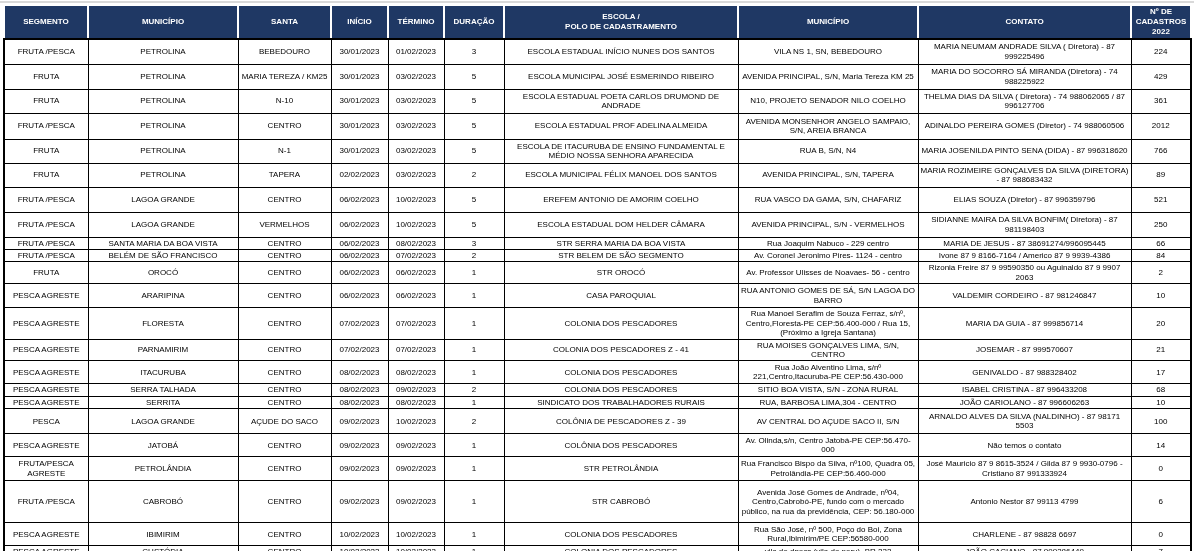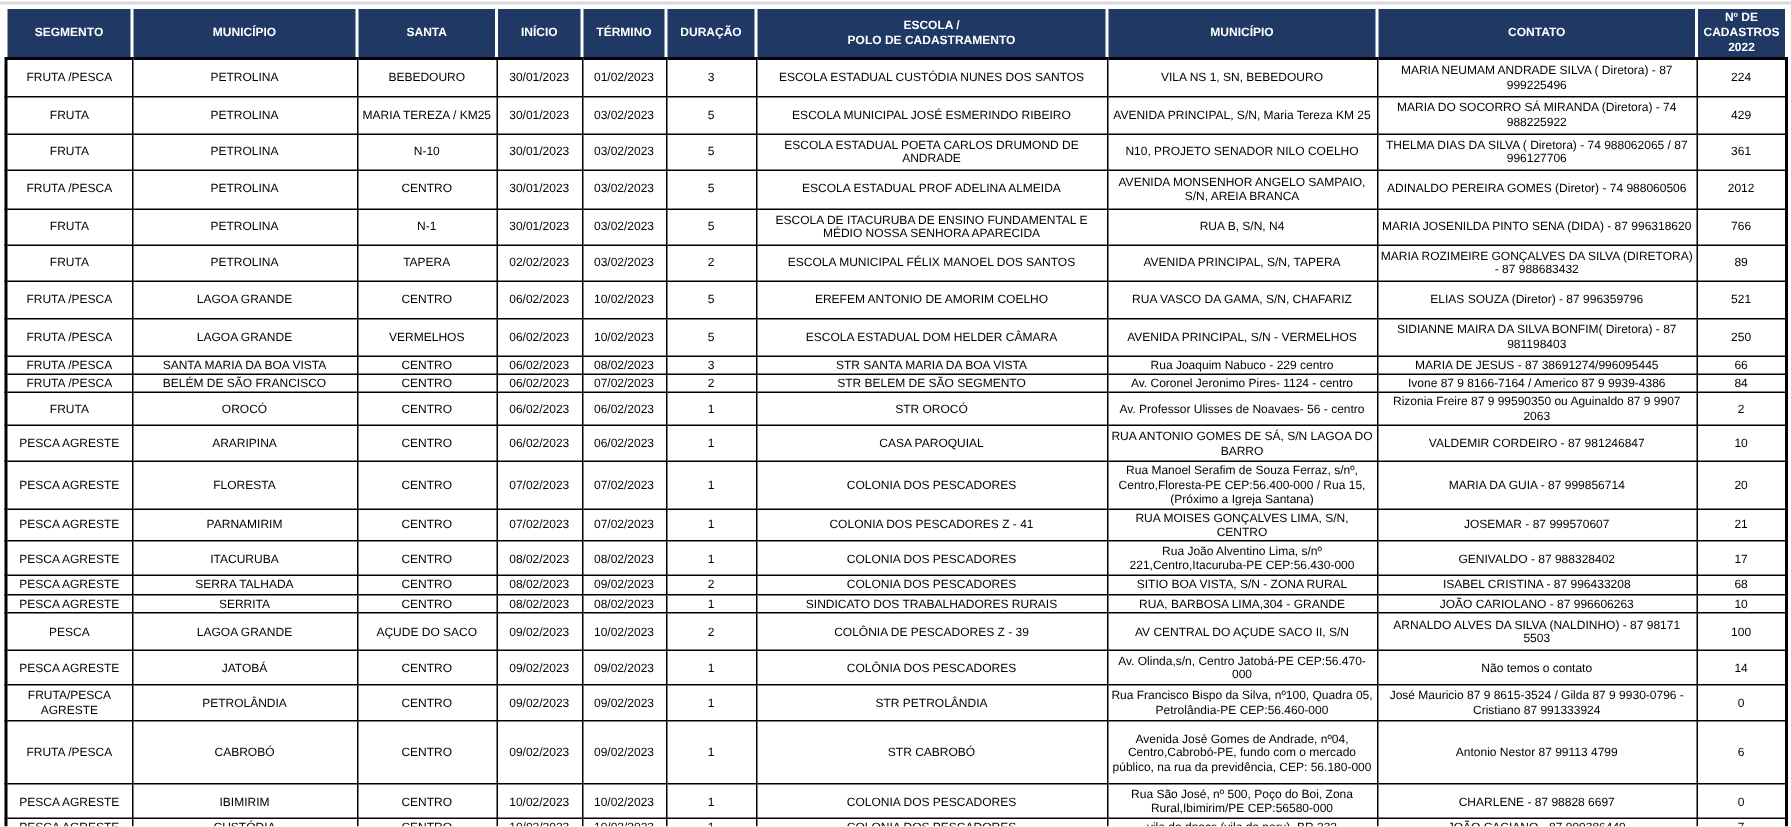--- a/index.html
+++ b/index.html
@@ -91,21 +91,21 @@
         </tr>
     </thead>
     <tbody>
         <tr style="height: 25px;">
           <td>FRUTA /PESCA</td>
           <td>PETROLINA</td>
           <td>BEBEDOURO</td>
           <td>30/01/2023</td>
           <td>01/02/2023</td>
           <td>3</td>
-          <td>ESCOLA ESTADUAL CUSTÓDIA NUNES DOS SANTOS</td>
+          <td>ESCOLA ESTADUAL INÍCIO NUNES DOS SANTOS</td>
           <td>VILA NS 1, SN, BEBEDOURO</td>
           <td>MARIA NEUMAM ANDRADE SILVA ( Diretora) - 87 999225496</td>
           <td>224</td>
         </tr>
         <tr style="height: 25px;">
           <td>FRUTA</td>
           <td>PETROLINA</td>
           <td>MARIA TEREZA / KM25</td>
           <td>30/01/2023</td>
           <td>03/02/2023</td>
@@ -187,21 +187,21 @@
           <td>SIDIANNE MAIRA DA SILVA BONFIM( Diretora) - 87 981198403</td>
           <td>250</td>
         </tr>
         <tr style="height: 12px;">
           <td>FRUTA /PESCA</td>
           <td>SANTA MARIA DA BOA VISTA</td>
           <td>CENTRO</td>
           <td>06/02/2023</td>
           <td>08/02/2023</td>
           <td>3</td>
-          <td>STR SANTA MARIA DA BOA VISTA</td>
+          <td>STR SERRA MARIA DA BOA VISTA</td>
           <td>Rua Joaquim Nabuco - 229 centro</td>
           <td>MARIA DE JESUS - 87 38691274/996095445</td>
           <td>66</td>
         </tr>
         <tr style="height: 11px;">
           <td>FRUTA /PESCA</td>
           <td>BELÉM DE SÃO FRANCISCO</td>
           <td>CENTRO</td>
           <td>06/02/2023</td>
           <td>07/02/2023</td>
@@ -284,21 +284,21 @@
           <td>68</td>
         </tr>
         <tr style="height: 11px;">
           <td>PESCA AGRESTE</td>
           <td>SERRITA</td>
           <td>CENTRO</td>
           <td>08/02/2023</td>
           <td>08/02/2023</td>
           <td>1</td>
           <td>SINDICATO DOS TRABALHADORES RURAIS</td>
-          <td>RUA, BARBOSA LIMA,304 - GRANDE</td>
+          <td>RUA, BARBOSA LIMA,304 - CENTRO</td>
           <td>JOÃO CARIOLANO - 87 996606263</td>
           <td>10</td>
         </tr>
         <tr style="height: 25px;">
           <td>PESCA</td>
           <td>LAGOA GRANDE</td>
           <td>AÇUDE DO SACO</td>
           <td>09/02/2023</td>
           <td>10/02/2023</td>
           <td>2</td>

